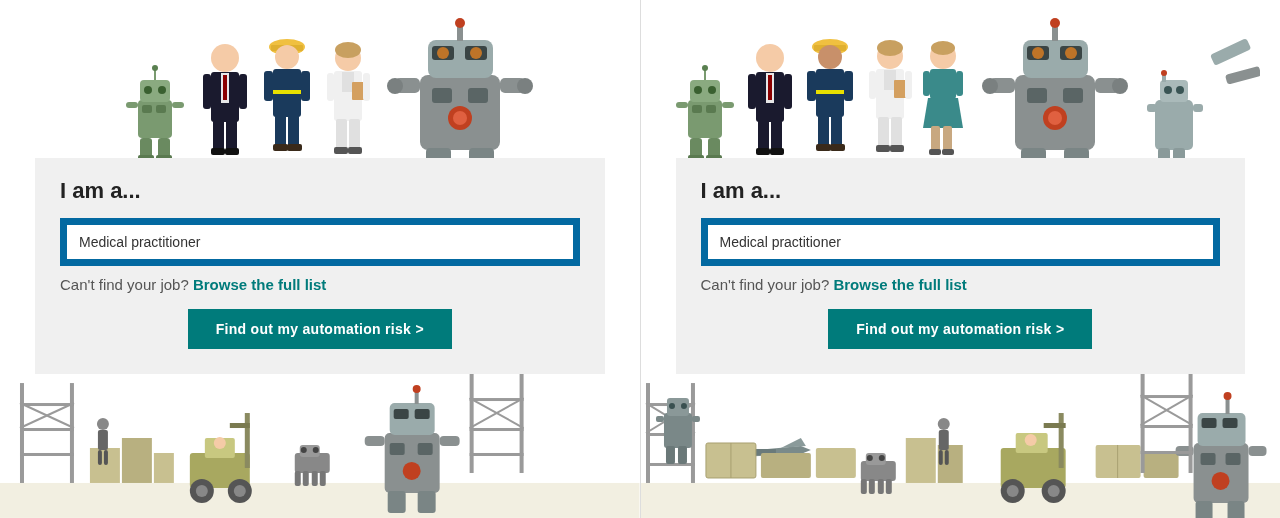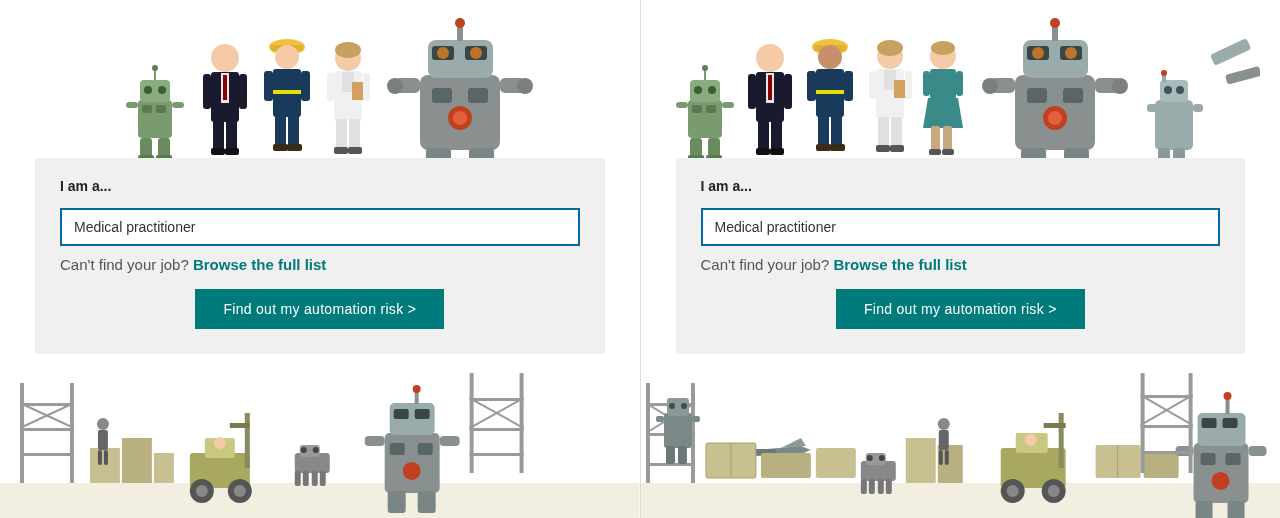--- a/index.html
+++ b/index.html
@@ -38,30 +38,30 @@
       position: absolute;
       top: 158px;
       left: 35px;
       right: 35px;
       background: #f0f0f0;
       padding: 20px 25px 25px;
       z-index: 10;
     }
 
     .card h2 {
-      font-size: 14px;
+      font-size: 22px;
       font-weight: bold;
       color: #222;
       margin-bottom: 14px;
     }
 
     .card input[type="text"] {
       width: 100%;
       padding: 9px 12px;
-      border: 2px solid #0369a1;
+      border: 7px solid #0369a1;
       font-size: 14px;
       color: #333;
       background: #fff;
       margin-bottom: 10px;
       outline: none;
     }
 
     .card .cant-find {
       font-size: 15px;
       color: #555;
@@ -73,21 +73,21 @@
       font-weight: bold;
       text-decoration: none;
     }
 
     .card .btn-risk {
       background: #007b7b;
       color: #fff;
       border: none;
       padding: 12px 28px;
       font-size: 14px;
-      font-weight: normal;
+      font-weight: bold;
       cursor: pointer;
       display: block;
       margin: 0 auto;
       letter-spacing: 0.3px;
     }
 
     .card .btn-risk::after {
       content: ' >';
     }
 

